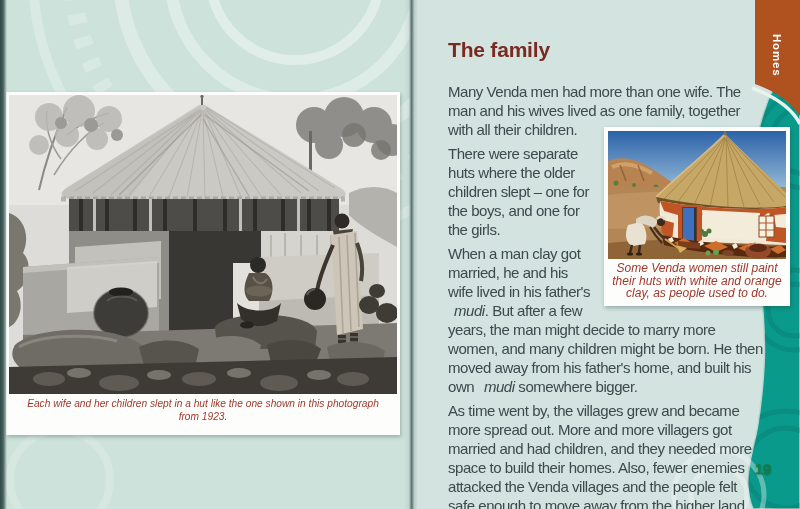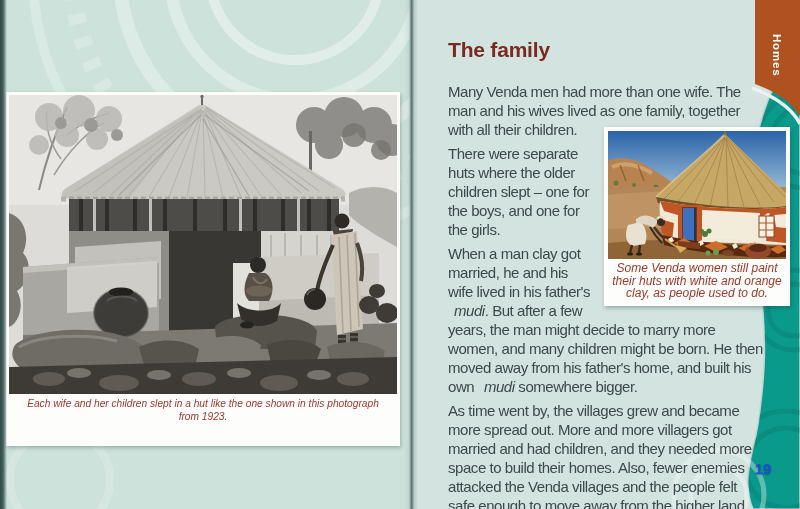--- a/index.html
+++ b/index.html
@@ -7,32 +7,32 @@
     font-family:"Liberation Sans",sans-serif;background:#cde2db;}
   
   .page-left{position:absolute;left:0;top:0;width:410px;height:509px;background:#cde2db;overflow:hidden;}
   .watermark{position:absolute;left:0;top:0;pointer-events:none;}
   .spine{position:absolute;left:0;top:0;width:7px;height:100%;
     background:linear-gradient(to right,#2f4a47 0,#48615e 45%,rgba(72,97,94,0) 100%);}
   .gutter{position:absolute;left:404px;top:0;width:14px;height:100%;z-index:5;
     background:linear-gradient(to right,rgba(91,111,109,0) 0%,rgba(91,111,109,.10) 35%,#5b6f6d 55%,rgba(91,111,109,.22) 72%,rgba(91,111,109,0) 100%);}
   figure{margin:0;}
   .figure-bw{position:absolute;left:6px;top:92px;width:394px;background:#fdfdfb;
-    padding:3px 3px 16px 3px;box-sizing:border-box;box-shadow:1px 2px 4px rgba(40,60,58,.3);}
+    padding:3px 3px 5px 3px;box-sizing:border-box;box-shadow:1px 2px 4px rgba(40,60,58,.3);}
   .figure-bw svg{display:block;}
   .caption{font-style:italic;text-align:center;color:#9d382c;}
   .figure-bw figcaption{padding:4px 14px 7px;font-size:10.2px;line-height:12.5px;}
   
   .page-right{position:absolute;left:414px;top:0;width:386px;height:509px;background:#d2e3e0;overflow:hidden;}
   .band-svg{position:absolute;left:0;top:0;z-index:1;pointer-events:none;}
   .tab-label{position:absolute;left:348px;top:22px;width:30px;height:66px;z-index:3;
     display:flex;align-items:center;justify-content:center;
     writing-mode:vertical-rl;color:#ffffff;font-weight:bold;font-size:11.5px;letter-spacing:.8px;}
   .pagenum{position:absolute;left:334px;top:460px;width:30px;z-index:3;text-align:center;
-    color:#1d4ed8;font-weight:bold;font-size:15px;text-shadow:0 1px 2px rgba(0,0,0,.35);}
+    color:#15803d;font-weight:bold;font-size:15px;text-shadow:0 1px 2px rgba(0,0,0,.35);}
   .content{position:absolute;left:34px;top:38px;width:316px;z-index:2;}
   .content h1{margin:0 0 20px 0;font-size:21px;line-height:24px;color:#7b2a21;letter-spacing:-.2px;font-weight:bold;}
   .content p{margin:0 0 5px 0;font-size:15px;line-height:19px;letter-spacing:-.45px;color:#3d494b;}
   .it{font-style:italic;margin-left:6px;}
   .figure-color{float:right;width:186px;margin:-17px -26px 6px 8px;background:#fdfdfb;
     padding:4px 4px 0 4px;box-sizing:border-box;box-shadow:1px 2px 4px rgba(40,60,58,.35);position:relative;z-index:2;}
   .figure-color svg{display:block;}
   .figure-color figcaption{padding:3px 2px 6px;font-size:12px;line-height:12.5px;}
 </style>
 </head>

